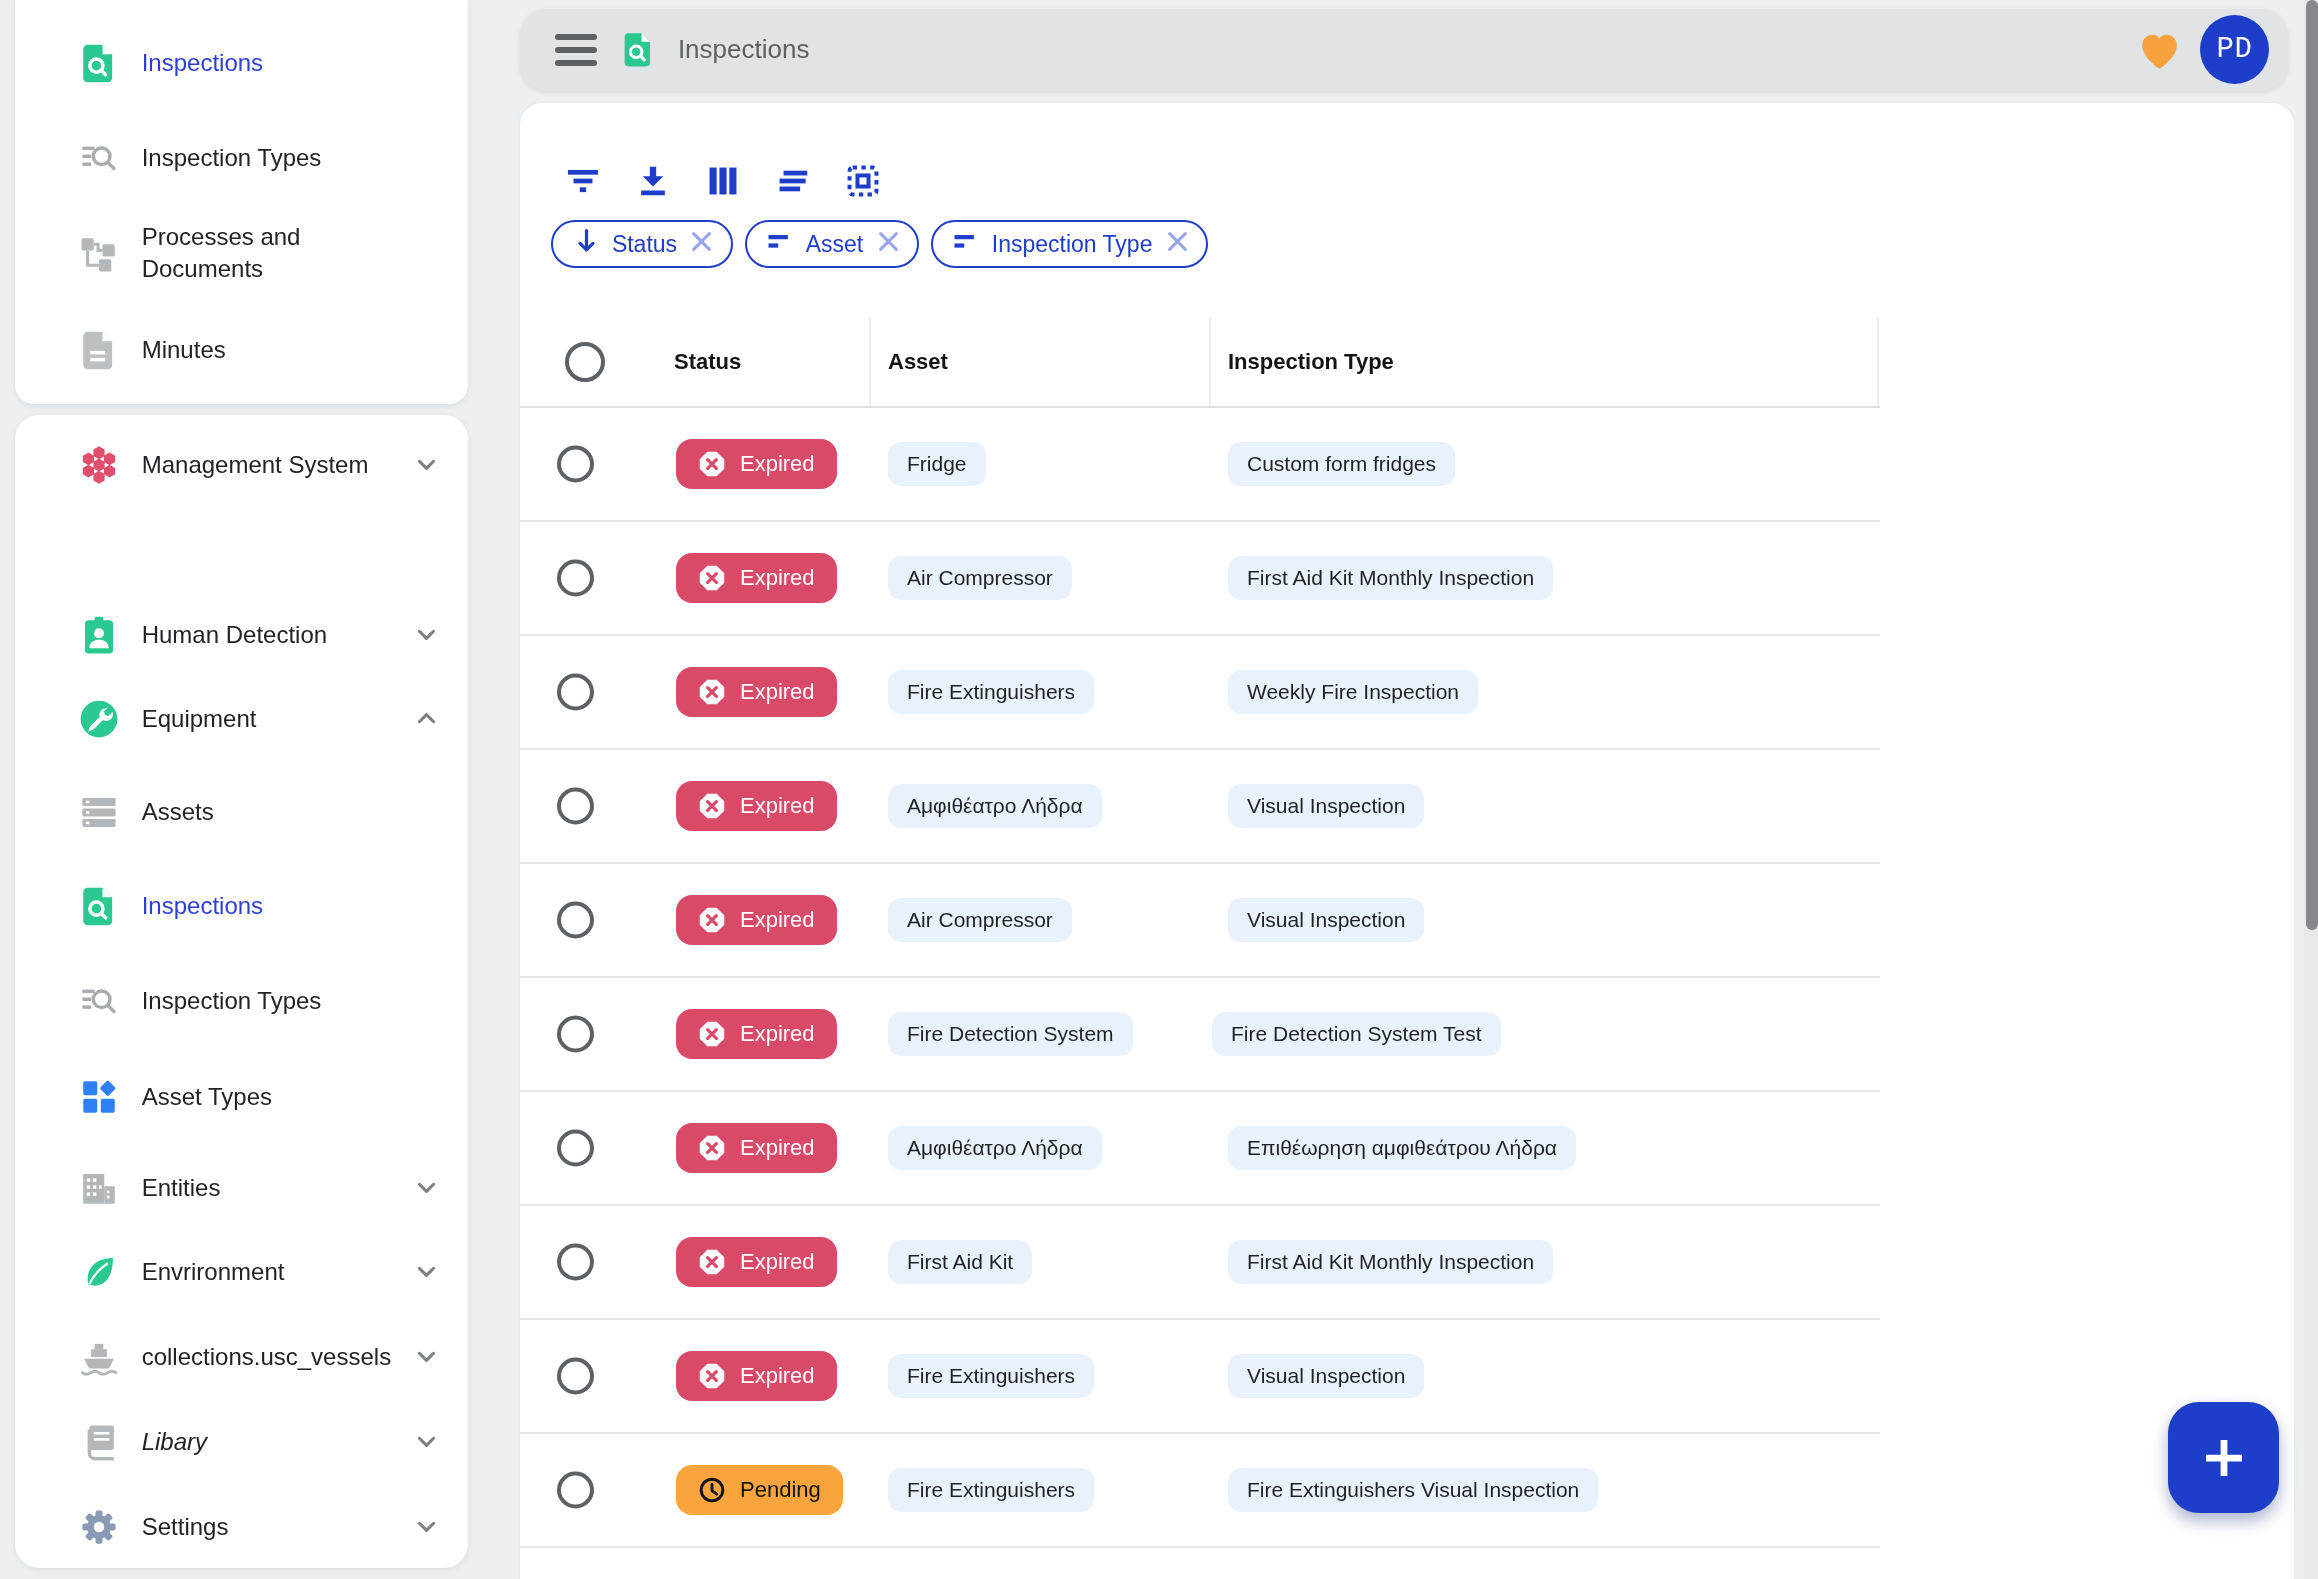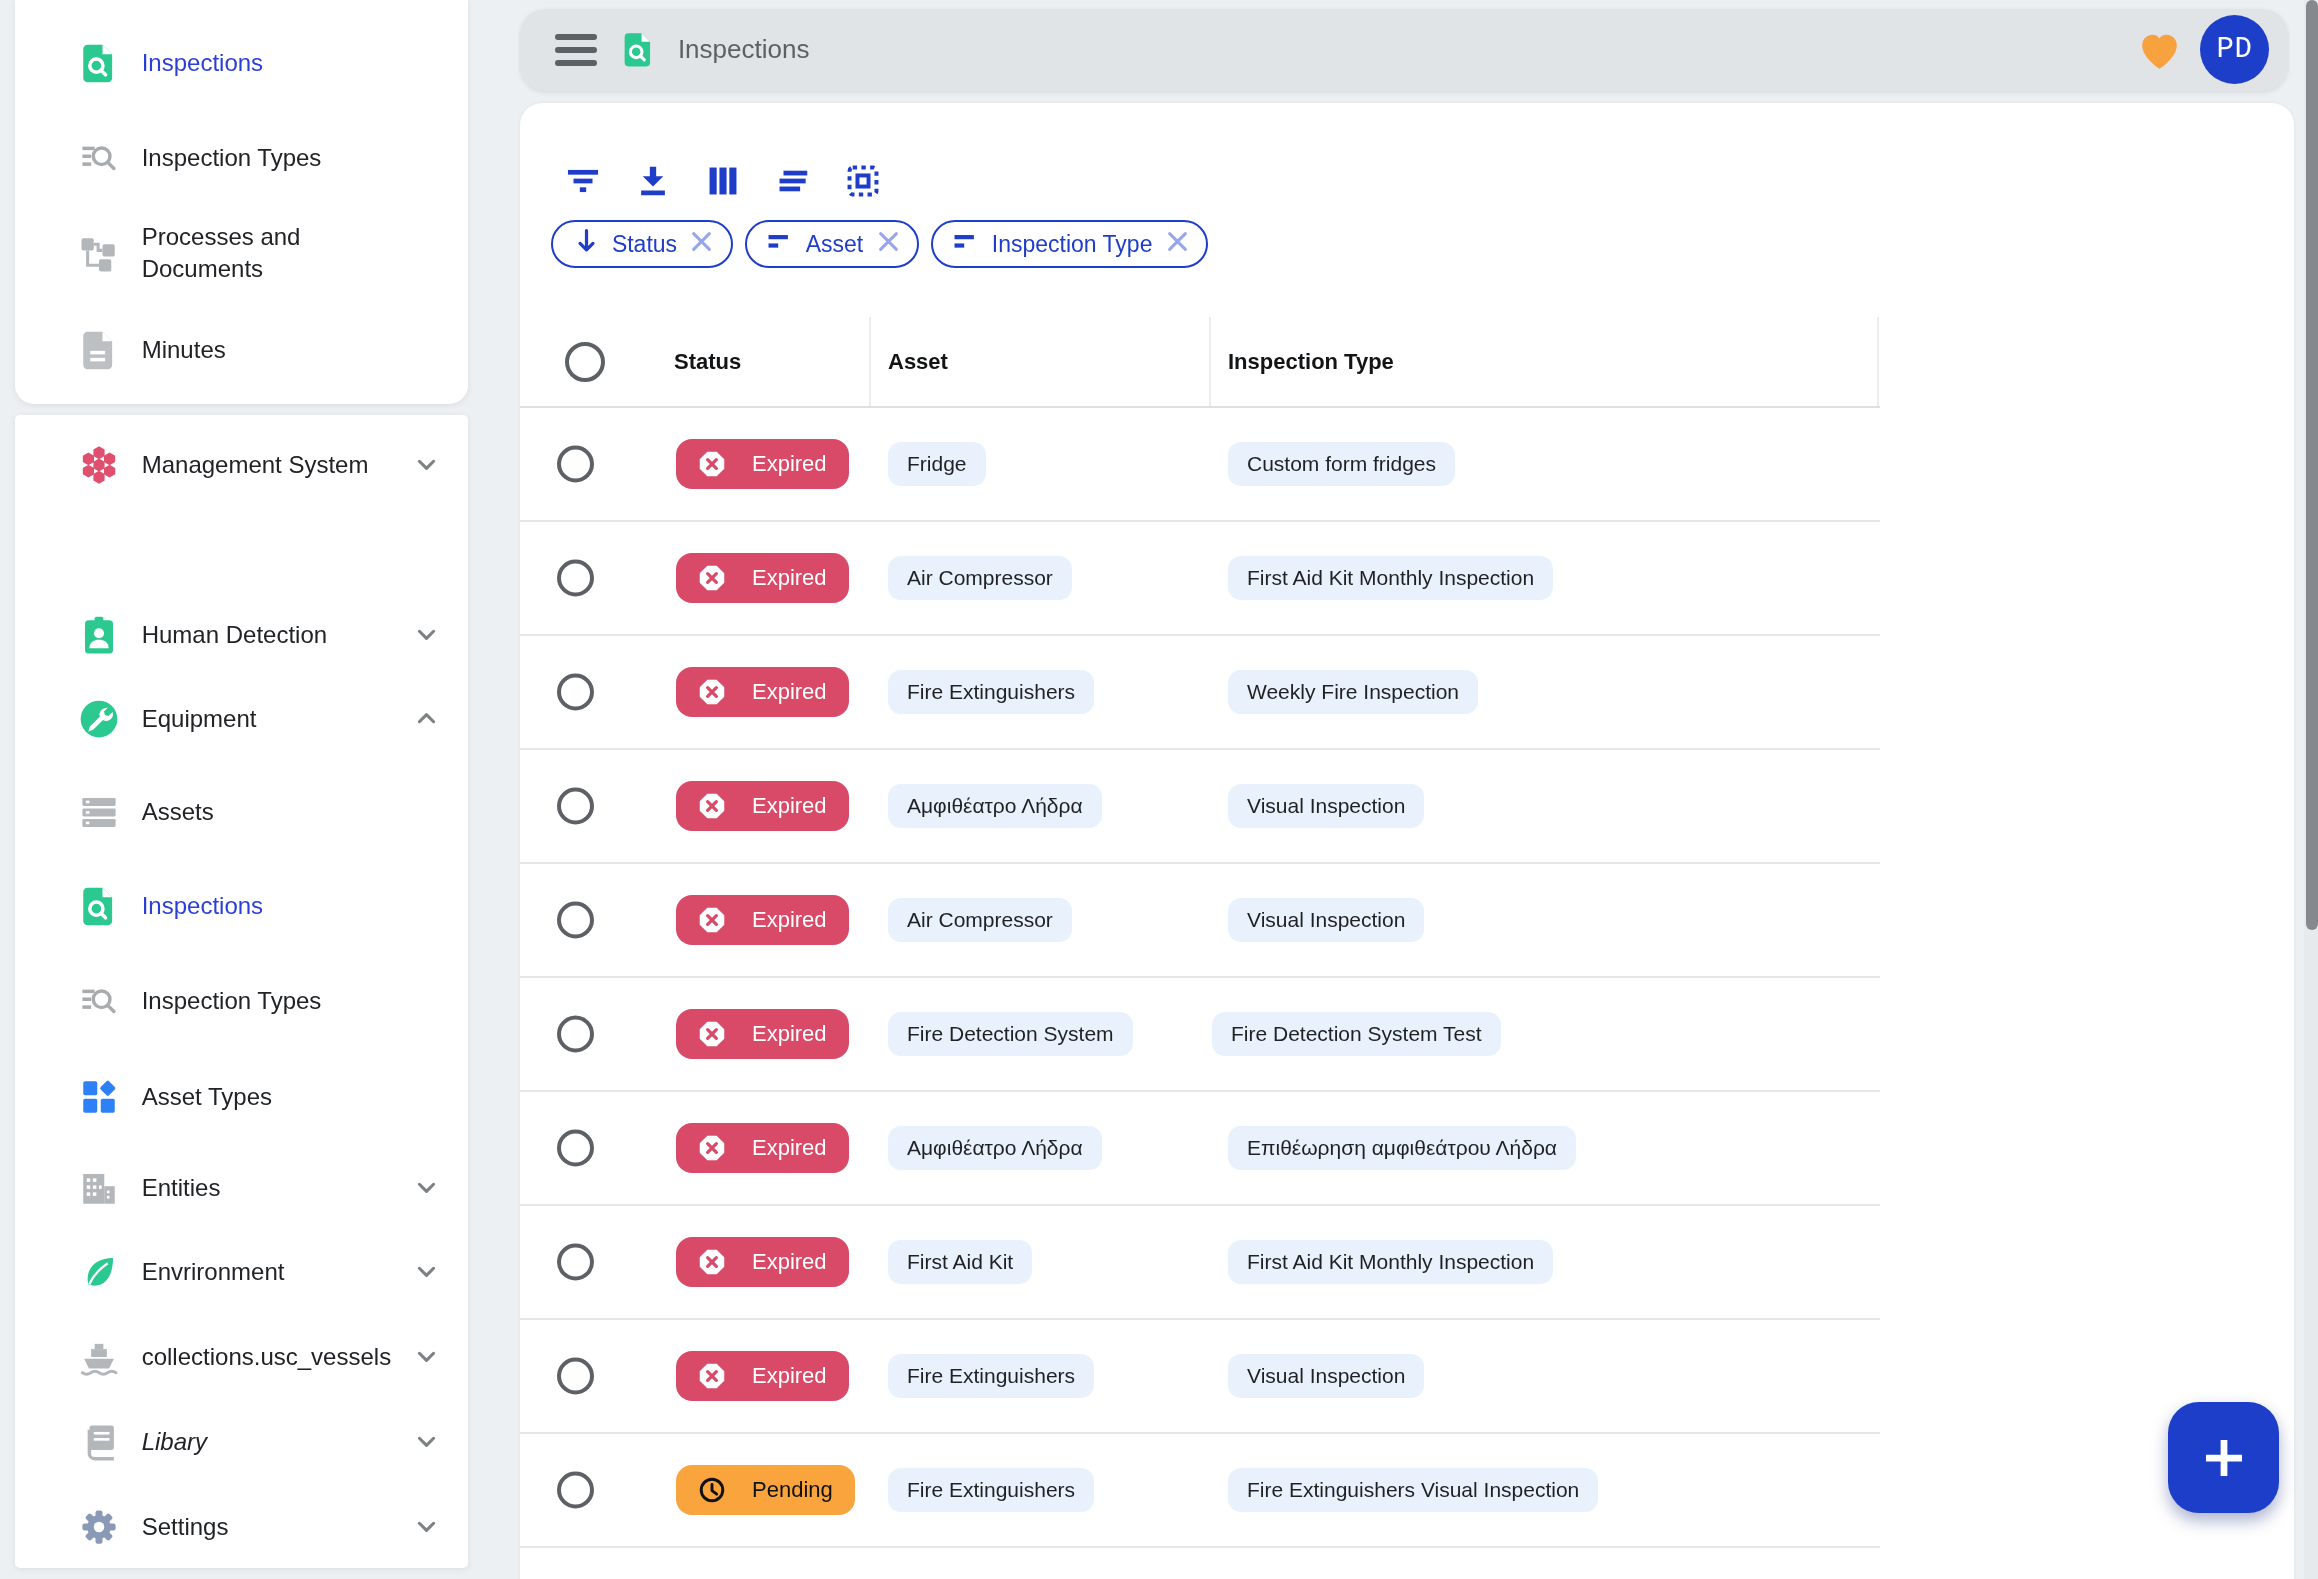--- a/index.html
+++ b/index.html
@@ -10,21 +10,21 @@
     -webkit-font-smoothing:antialiased;
   }
   .page{position:relative;width:2319px;height:1237px;}
 
   
   .side-card{
     position:absolute;left:14.7px;width:453px;background:#fff;
     box-shadow:0 1.5px 5.9px rgba(40,50,60,.08);
   }
   .side-card.top{top:0;height:404px;border-radius:0 0 19px 19px;}
-  .side-card.bottom{top:415px;height:1153px;border-radius:5px;}
+  .side-card.bottom{top:415px;height:1153px;border-radius:24px;}
   .side-item{
     position:absolute;left:0;right:0;height:73px;
     display:flex;align-items:center;cursor:pointer;
   }
   .side-item .icon-box{
     width:48px;height:48px;margin-left:60px;flex:0 0 48px;
     display:flex;align-items:center;justify-content:center;
   }
   .side-item .icon-box svg{width:42px;height:42px;}
   .side-item .label{
@@ -83,21 +83,21 @@
   .radio{
     box-sizing:border-box;width:37px;height:37px;border:4.4px solid #5d6165;border-radius:50%;
     background:#fff;cursor:pointer;
   }
   .thead .radio{position:absolute;left:45px;top:50%;transform:translateY(-50%);width:40px;height:40px;}
   .rows{position:absolute;left:0;top:305px;width:1360px;}
   .trow{position:relative;width:1360px;height:114px;border-bottom:2.2px solid #e4e6e8;box-sizing:border-box;cursor:pointer;}
   .trow .radio{position:absolute;left:37px;top:50%;transform:translateY(-50%);}
   .cell{position:absolute;top:50%;transform:translateY(-50%);}
   .badge{
-    display:inline-flex;align-items:center;gap:26px;height:50px;padding:0 22px;
+    display:inline-flex;align-items:center;gap:14px;height:50px;padding:0 22px;
     border-radius:16px;font-size:22px;white-space:nowrap;
   }
   .badge svg{width:28px;height:28px;flex:0 0 28px;}
   .badge.expired{background:#d84a68;color:#fff;}
   .badge.pending{background:#f9a43d;color:#101113;}
   .chip{
     display:inline-flex;align-items:center;height:44px;padding:0 19px;
     border-radius:13px;background:#e9f1fc;color:#1f2123;font-size:21px;white-space:nowrap;
   }
   .partial-row{position:relative;width:1360px;height:38px;overflow:hidden;}

